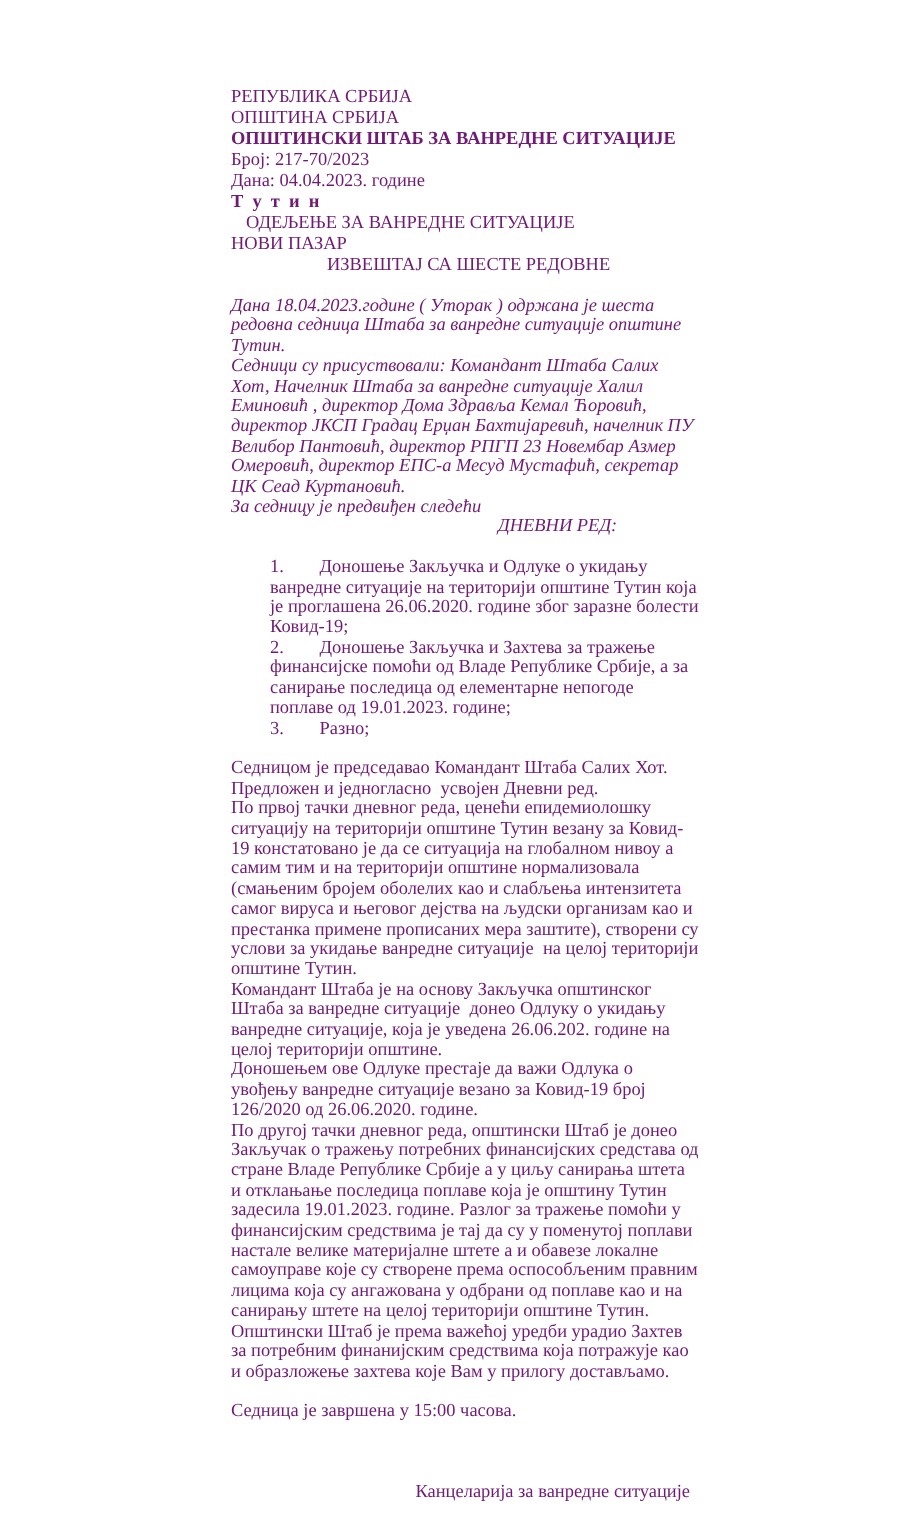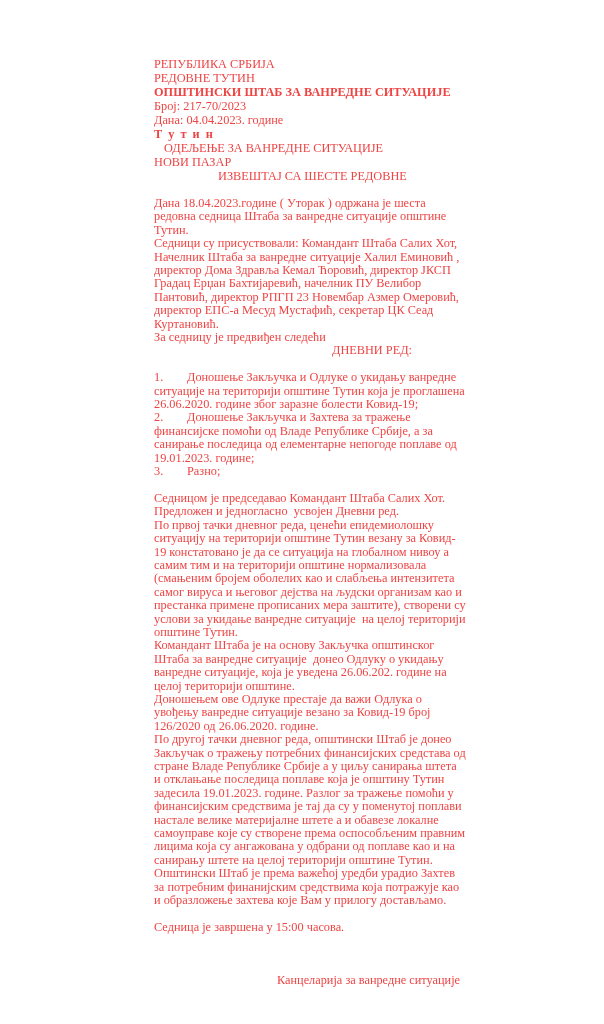--- a/index.html
+++ b/index.html
@@ -5,21 +5,21 @@
   html, body {
     margin: 0;
     padding: 0;
     background: #ffffff;
   }
   .page {
     position: relative;
     width: 604px;
     height: 1024px;
     background: #ffffff;
-    color: #ef4444;
+    color: #701a75;
     font-family: "Liberation Serif", serif;
     font-size: 12.3px;
     overflow: hidden;
   }
   .content {
     position: absolute;
     left: 154px;
     top: 57px;
     width: 312px;
   }
@@ -30,42 +30,42 @@
   .dept-indent { margin-left: 10px; }
   .title-l1 { margin-left: 64px; }
   .title-l2 { margin-left: 41px; }
   .title-l3 { margin-left: 108px; }
 
   .body-block { line-height: 13.4px; }
   .body-block p {
     margin: 0;
     white-space: pre-wrap;
   }
-  .intro-block { margin-top: 14px; }
+  .intro-block { margin-top: 14px; font-style: italic; }
   .agenda-heading { margin-left: 178px !important; white-space: pre; }
-  .agenda-items { margin-top: 13.4px; }
+  .agenda-items { margin-top: 13.4px; margin-left: 26px; }
   .agenda-item .item-num {
     display: inline-block;
     width: 33px;
   }
   .minutes-block { margin-top: 13.4px; }
   .closing-line { margin-top: 13.4px !important; }
   .footer-block { margin-top: 40px; line-height: 13.4px; }
   .footer-block p { margin: 12px; white-space: pre; }
   .footer-office { margin-left: 123px !important; }
 </style>
 </head>
 <body>
 
 <div class="page">
   <div class="content">
 
     <div class="header-block">
       <div>РЕПУБЛИКА СРБИЈА</div>
-      <div>РЕДОВНЕ ТУТИН</div>
+      <div>ОПШТИНА СРБИЈА</div>
       <div class="bold">ОПШТИНСКИ ШТАБ ЗА ВАНРЕДНЕ СИТУАЦИЈЕ</div>
       <div>Број: 217-70/2023</div>
       <div>Дана: 04.04.2023. године</div>
       <div class="bold place-line">Т у т и н</div>
       <div class="dept-indent">ОДЕЉЕЊЕ ЗА ВАНРЕДНЕ СИТУАЦИЈЕ</div>
       <div>НОВИ ПАЗАР</div>
       <div class="title-l1">ИЗВЕШТАЈ СА ШЕСТЕ РЕДОВНЕ</div>
     </div>
 
     <div class="body-block">

